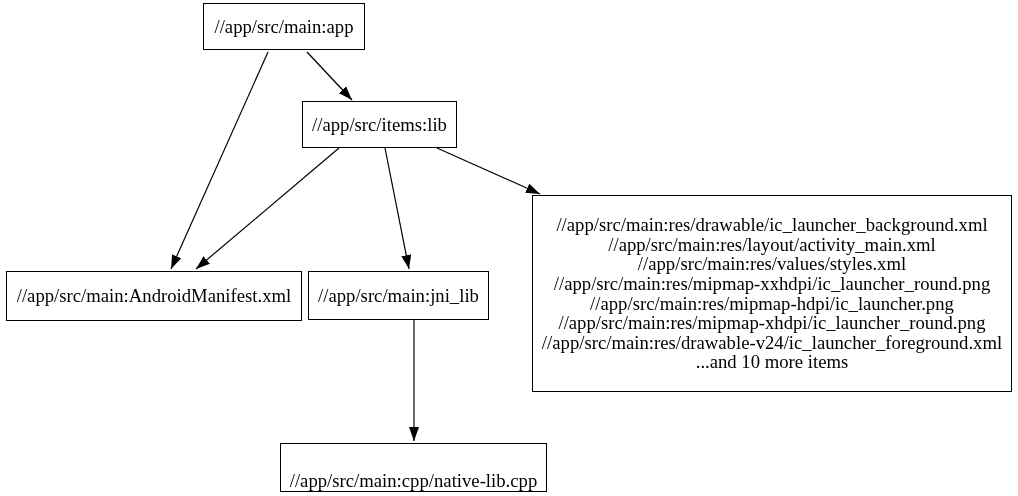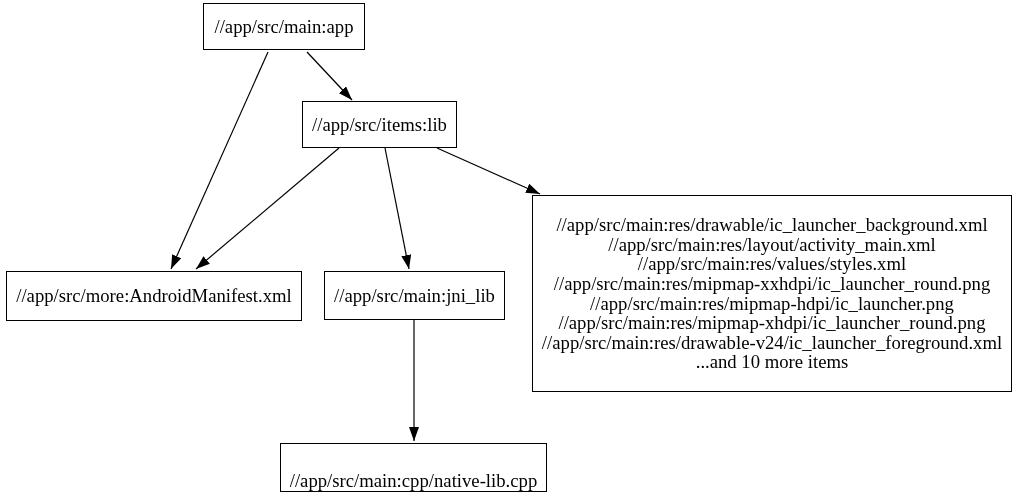--- a/index.html
+++ b/index.html
@@ -33,21 +33,21 @@
     align-items: center;
     justify-content: center;
     text-align: center;
     font-size: 18.7px;
     line-height: 19.6px;
     white-space: nowrap;
   }
   .node-app      { left: 203px; top: 3px;   width: 162px; height: 47px; }
   .node-lib      { left: 302px; top: 101px; width: 155px; height: 47px; }
   .node-manifest { left: 6px;   top: 271px; width: 296px; height: 50px; }
-  .node-jni      { left: 324px; top: 271px; width: 181px; height: 49px; }
+  .node-jni      { left: 308px; top: 271px; width: 181px; height: 49px; }
   .node-res      { left: 532px; top: 195px; width: 480px; height: 197px; }
   .node-native   { left: 280px; top: 443px; width: 267px; height: 49px; justify-content: flex-end; }
 </style>
 </head>
 <body>
 
 <div id="canvas">
 
   <svg id="edge-layer" width="1018" height="496" viewBox="0 0 1018 496" xmlns="http://www.w3.org/2000/svg">
     <defs>
@@ -65,21 +65,21 @@
 
   <div class="node node-app">
     <span>//app/src/main:app</span>
   </div>
 
   <div class="node node-lib">
     <span>//app/src/items:lib</span>
   </div>
 
   <div class="node node-manifest">
-    <span>//app/src/more:AndroidManifest.xml</span>
+    <span>//app/src/main:AndroidManifest.xml</span>
   </div>
 
   <div class="node node-jni">
     <span>//app/src/main:jni_lib</span>
   </div>
 
   <div class="node node-res">
     <div>//app/src/main:res/drawable/ic_launcher_background.xml</div>
     <div>//app/src/main:res/layout/activity_main.xml</div>
     <div>//app/src/main:res/values/styles.xml</div>

